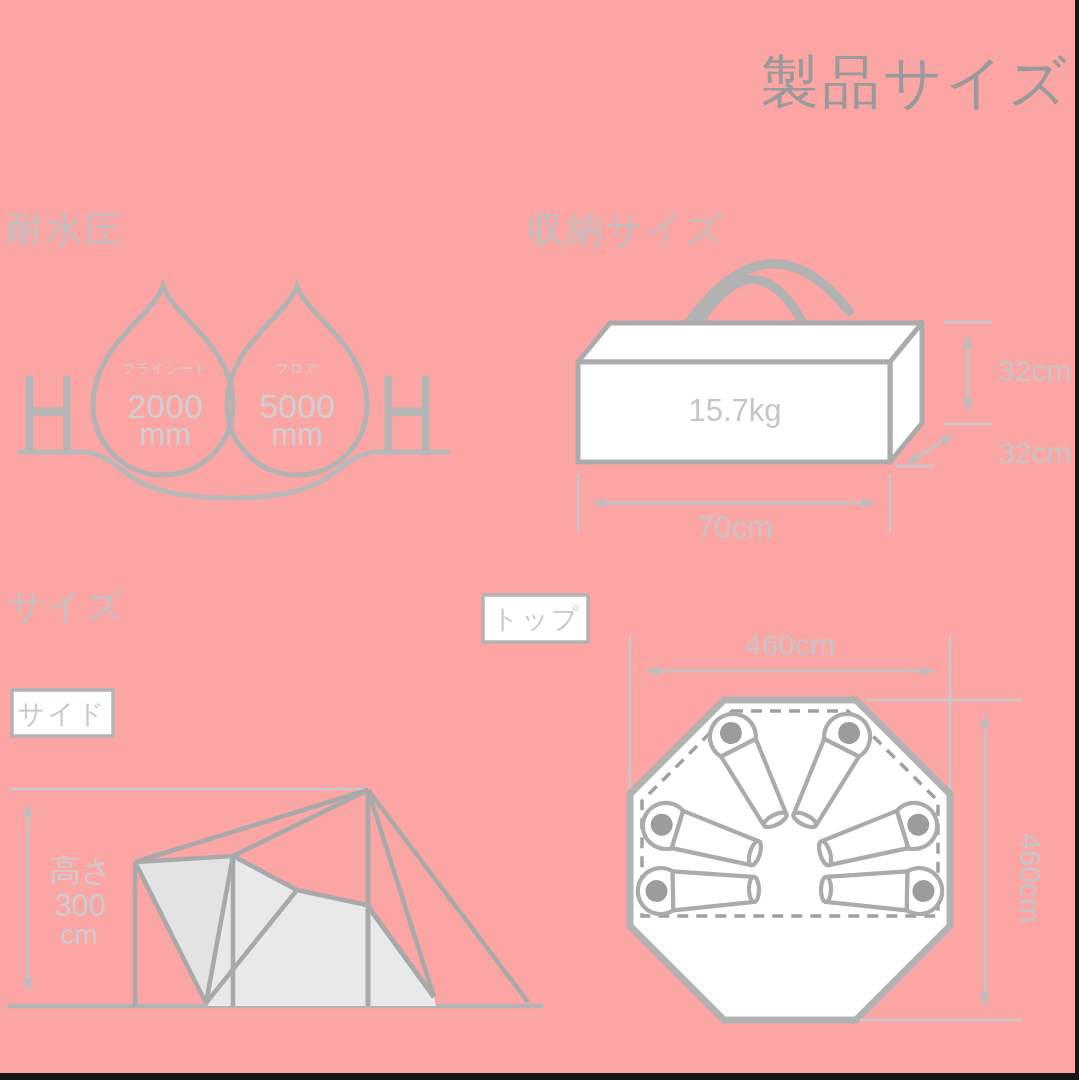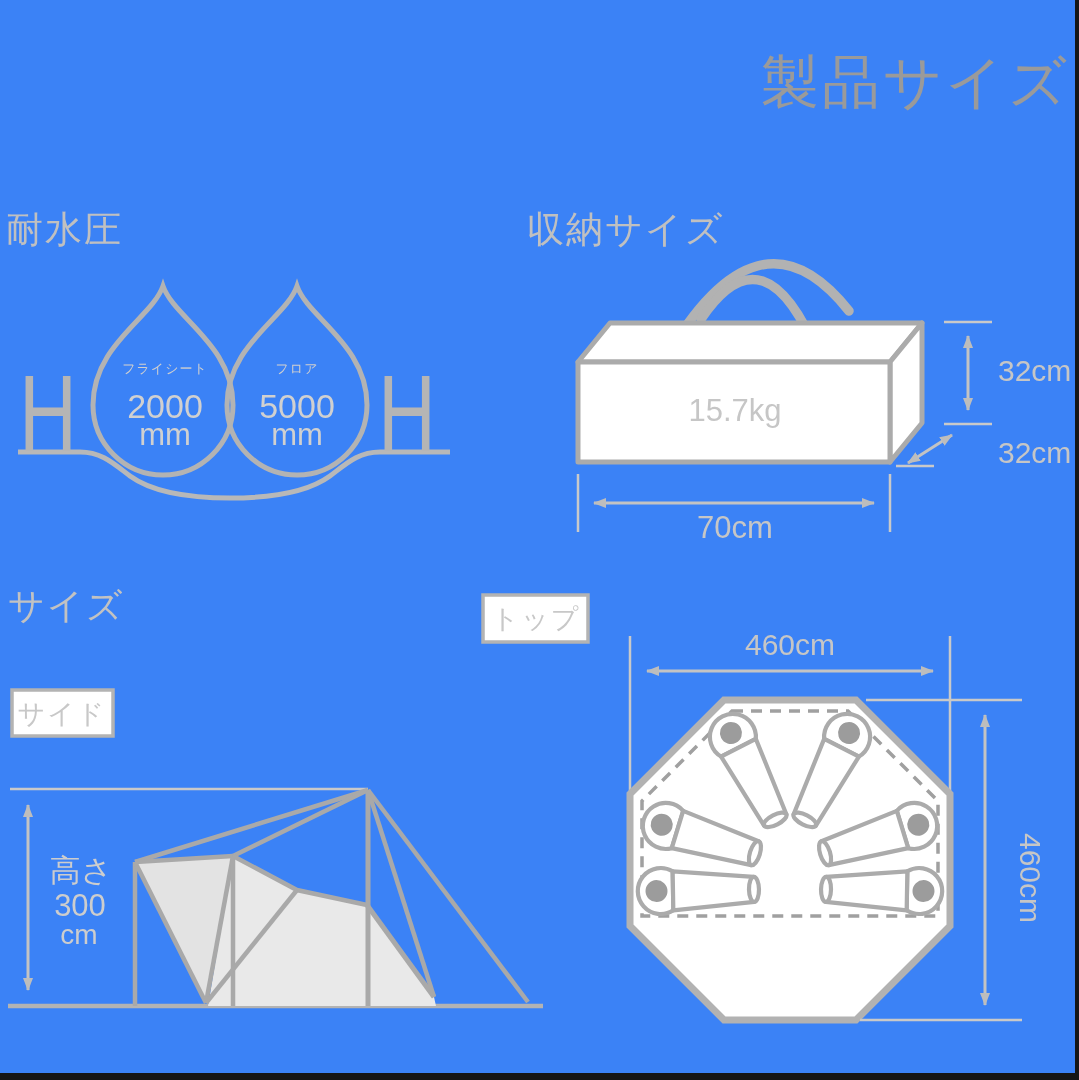--- a/index.html
+++ b/index.html
@@ -1,16 +1,16 @@
 <!DOCTYPE html>
 <html><head>
 <meta charset="utf-8">
 <style>
   html,body{margin:0;padding:0;background:#fff;}
-  #stage{position:relative;width:1079px;height:1080px;background:#3b82f6;overflow:hidden;
+  #stage{position:relative;width:1079px;height:1080px;background:#fca5a5;overflow:hidden;
          font-family:"Liberation Sans","DejaVu Sans",sans-serif;}
   svg{position:absolute;left:0;top:0;}
   svg text{font-family:"Liberation Sans","DejaVu Sans",sans-serif;}
   .t-title{font-size:58px;font-weight:500;letter-spacing:3px;fill:#9a9a9a;}
   .t-head{font-size:37px;font-weight:500;fill:#c0c0c0;letter-spacing:2px;}
   .t-head2{font-size:36px;font-weight:500;fill:#c2c2c2;letter-spacing:2px;}
   .t-tab{font-size:27px;fill:#c8c8c8;letter-spacing:2px;}
   .t-droplabel{font-size:13px;fill:#cfcfcf;letter-spacing:1px;}
   .t-dropval{font-size:34px;fill:#d0d0d0;}
   .t-dropunit{font-size:31px;fill:#d0d0d0;}

